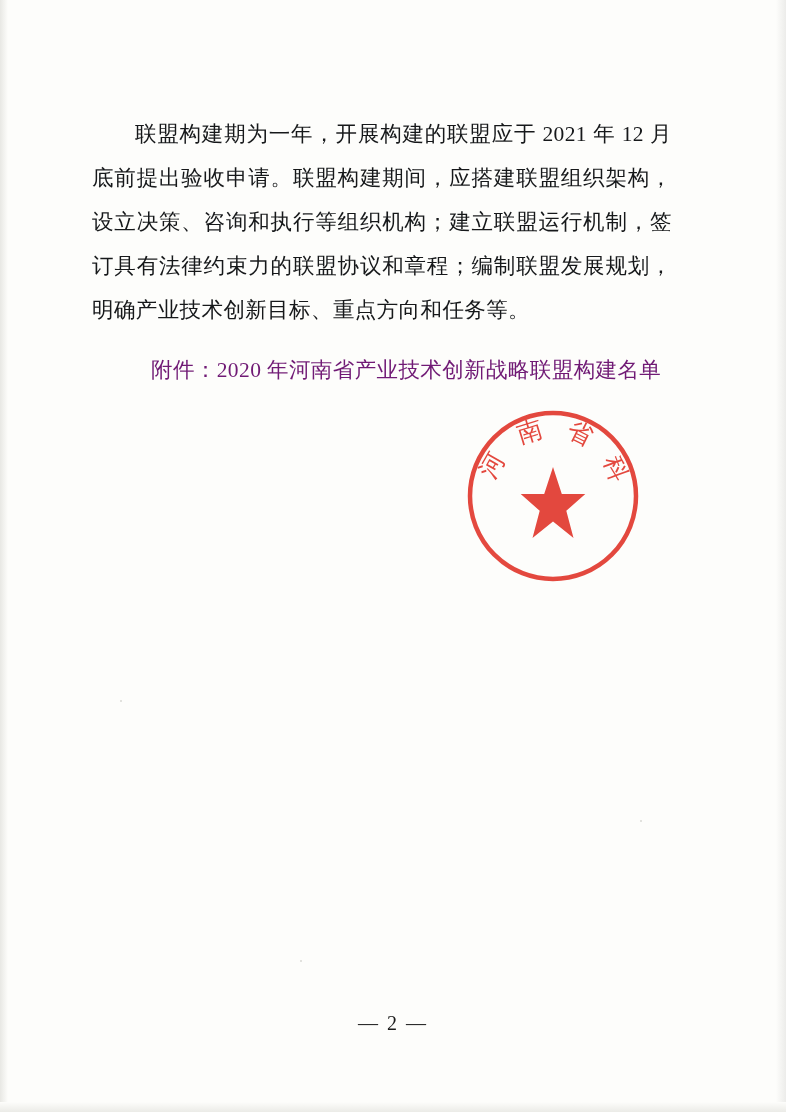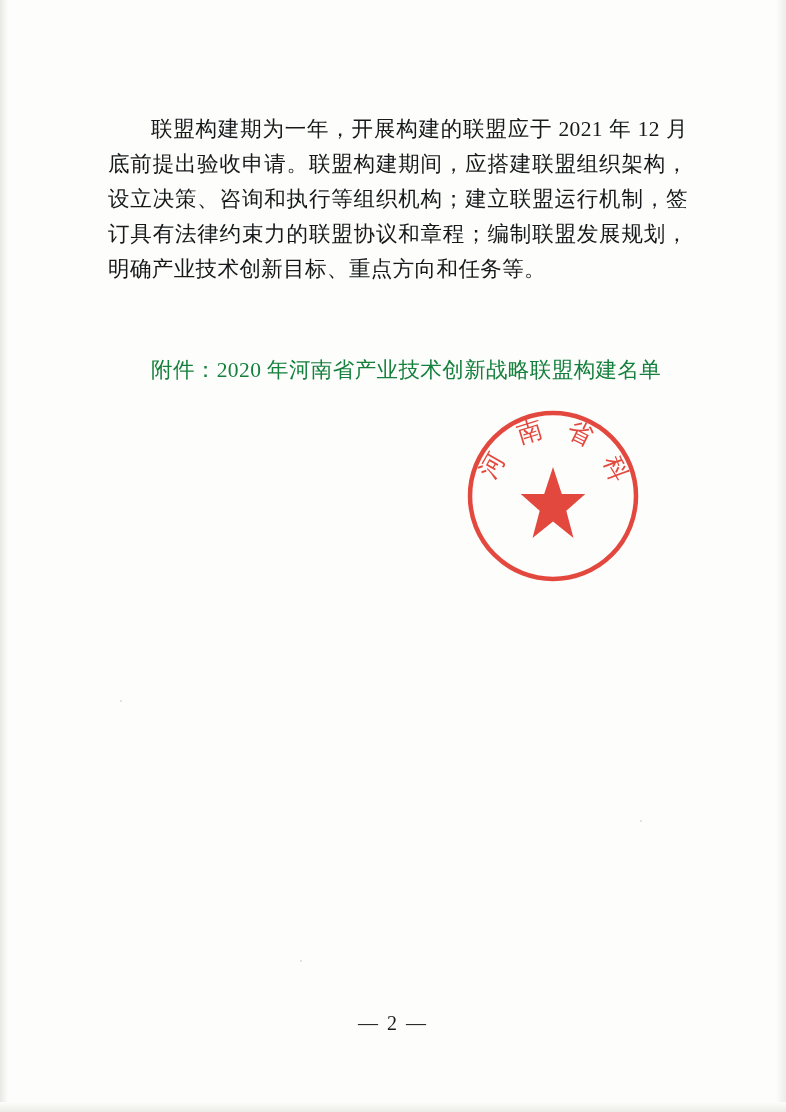--- a/index.html
+++ b/index.html
@@ -35,44 +35,44 @@
   }
   .paper-edge-bottom {
     position: absolute;
     left: 0; bottom: 0;
     width: 100%; height: 10px;
     background: linear-gradient(to top, #ebebe7, #fdfdfb);
   }
 
   .body-text {
     position: absolute;
-    left: 108px;
+    left: 92px;
     top: 112px;
     width: 580px;
     font-size: 21.5px;
-    line-height: 35px;
+    line-height: 44px;
     letter-spacing: 0.4px;
     text-align: justify;
     text-justify: inter-ideograph;
     color: #16181a;
   }
   .body-text p {
     margin: 0;
     text-indent: 2em;
   }
 
   .attachment {
     position: absolute;
     left: 108px;
     top: 350px;
     width: 580px;
     font-size: 21.5px;
     line-height: 40px;
     letter-spacing: 0.4px;
-    color: #15803d;
+    color: #701a75;
   }
   .attachment p {
     margin: 0;
     text-indent: 2em;
   }
 
   .date-line {
     position: absolute;
     left: 462px;
     top: 512px;

